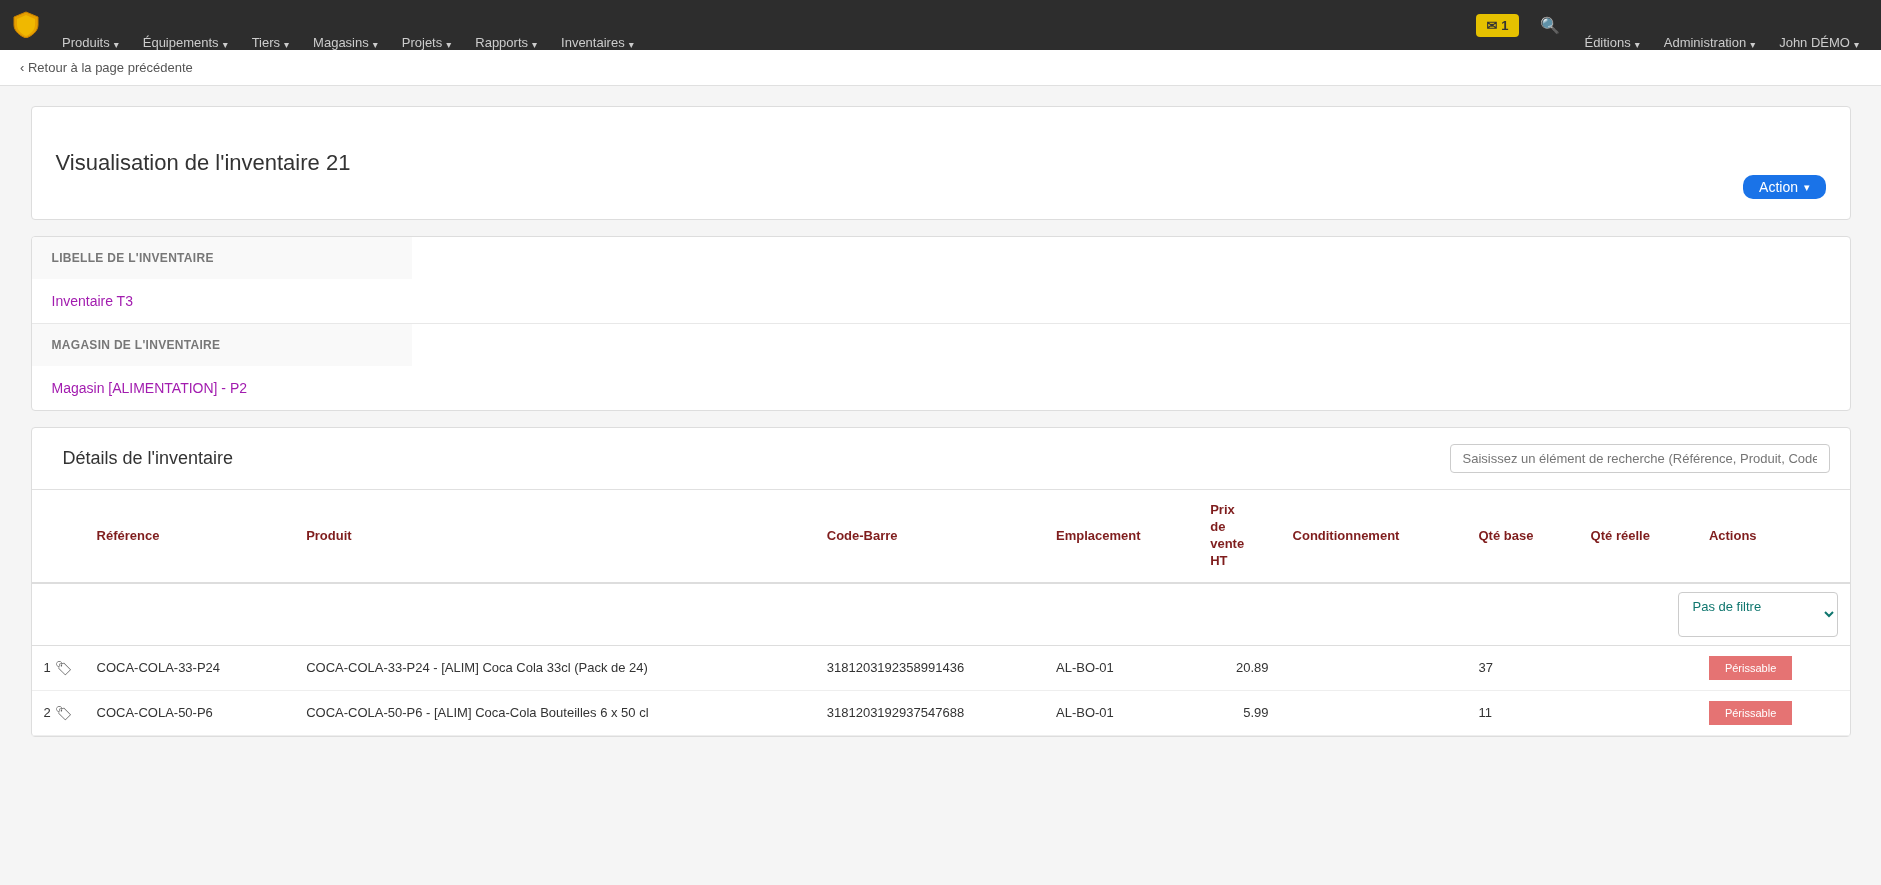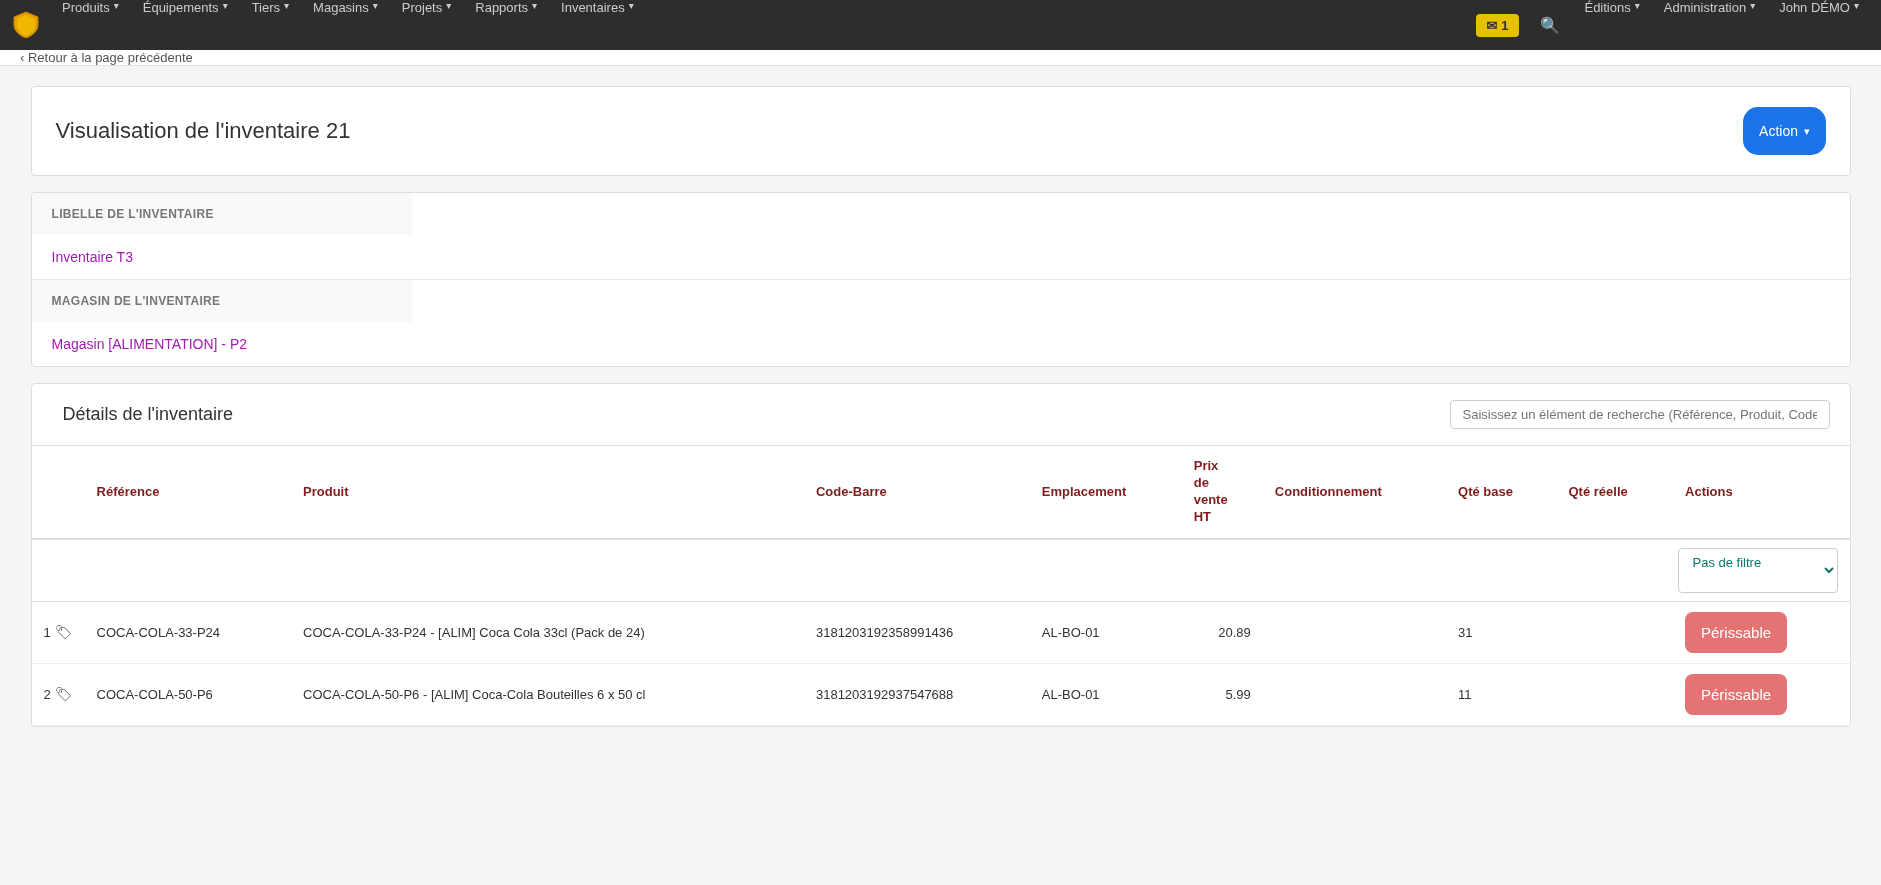--- a/index.html
+++ b/index.html
@@ -13,21 +13,21 @@
       align-items: center;
       padding: 0 12px;
       height: 50px;
       gap: 4px;
     }
     .navbar-item {
       color: #ccc;
       padding: 0 10px;
       height: 50px;
       display: flex;
-      align-items: flex-start;
+      align-items: flex-end;
       cursor: pointer;
       font-size: 13px;
       white-space: nowrap;
     }
     .navbar-item .chevron { font-size: 10px; margin-left: 4px; }
     .navbar-spacer { flex: 1; }
     .navbar-badge-btn {
       background: #e5c100;
       color: #333;
       border: none;
@@ -47,21 +47,21 @@
       padding: 0 10px;
       font-size: 16px;
       display: flex;
       align-items: center;
       height: 50px;
     }
 
     
     .breadcrumb-bar {
       background: #fff;
-      padding: 0 20px;
+      padding: 10px 20px;
       border-bottom: 1px solid #e0e0e0;
       font-size: 13px;
       color: #555;
     }
     .breadcrumb-bar a {
       color: #555;
       text-decoration: none;
       cursor: pointer;
     }
 
@@ -85,27 +85,28 @@
     }
     .page-title {
       font-size: 22px;
       font-weight: 400;
       color: #333;
     }
     .btn-action {
       background: #1a73e8;
       color: #fff;
       border: none;
-      border-radius: 15px;
-      padding: 16px 16px;
+      border-radius: 10px;
+      padding: 4px 16px;
       cursor: pointer;
       font-size: 14px;
       display: flex;
       align-items: center;
       gap: 6px;
+      margin-top: 48px;
     }
     .btn-action .chevron { font-size: 11px; }
 
     
     .info-table {
       background: #fff;
       border: 1px solid #ddd;
       border-radius: 4px;
       margin-bottom: 16px;
       overflow: hidden;
@@ -219,23 +220,23 @@
     .tag-icon {
       font-size: 14px;
       color: #555;
     }
 
     
     .badge-perishable {
       background: #e57373;
       color: #fff;
       border: none;
-      border-radius: 8px;
-      padding: 12px 16px;
-      font-size: 15px;
+      border-radius: 0;
+      padding: 6px 16px;
+      font-size: 11px;
       cursor: pointer;
       white-space: nowrap;
     }
 
     
     .price-col { text-align: right; }
 
     
     .prix-header {
       text-align: center;
@@ -374,21 +375,21 @@
               <span>1</span>
               <span class="tag-icon">🏷</span>
             </div>
           </td>
           <td>COCA-COLA-33-P24</td>
           <td>COCA-COLA-33-P24 - [ALIM] Coca Cola 33cl (Pack de 24)</td>
           <td>3181203192358991436</td>
           <td>AL-BO-01</td>
           <td class="price-col">20.89</td>
           <td></td>
-          <td>31</td>
+          <td>37</td>
           <td></td>
           <td>
             <button class="badge-perishable">Périssable</button>
           </td>
         </tr>
 
         <tr>
           <td class="row-num-cell">
             <div class="row-num-wrap">
               <span>2</span>

